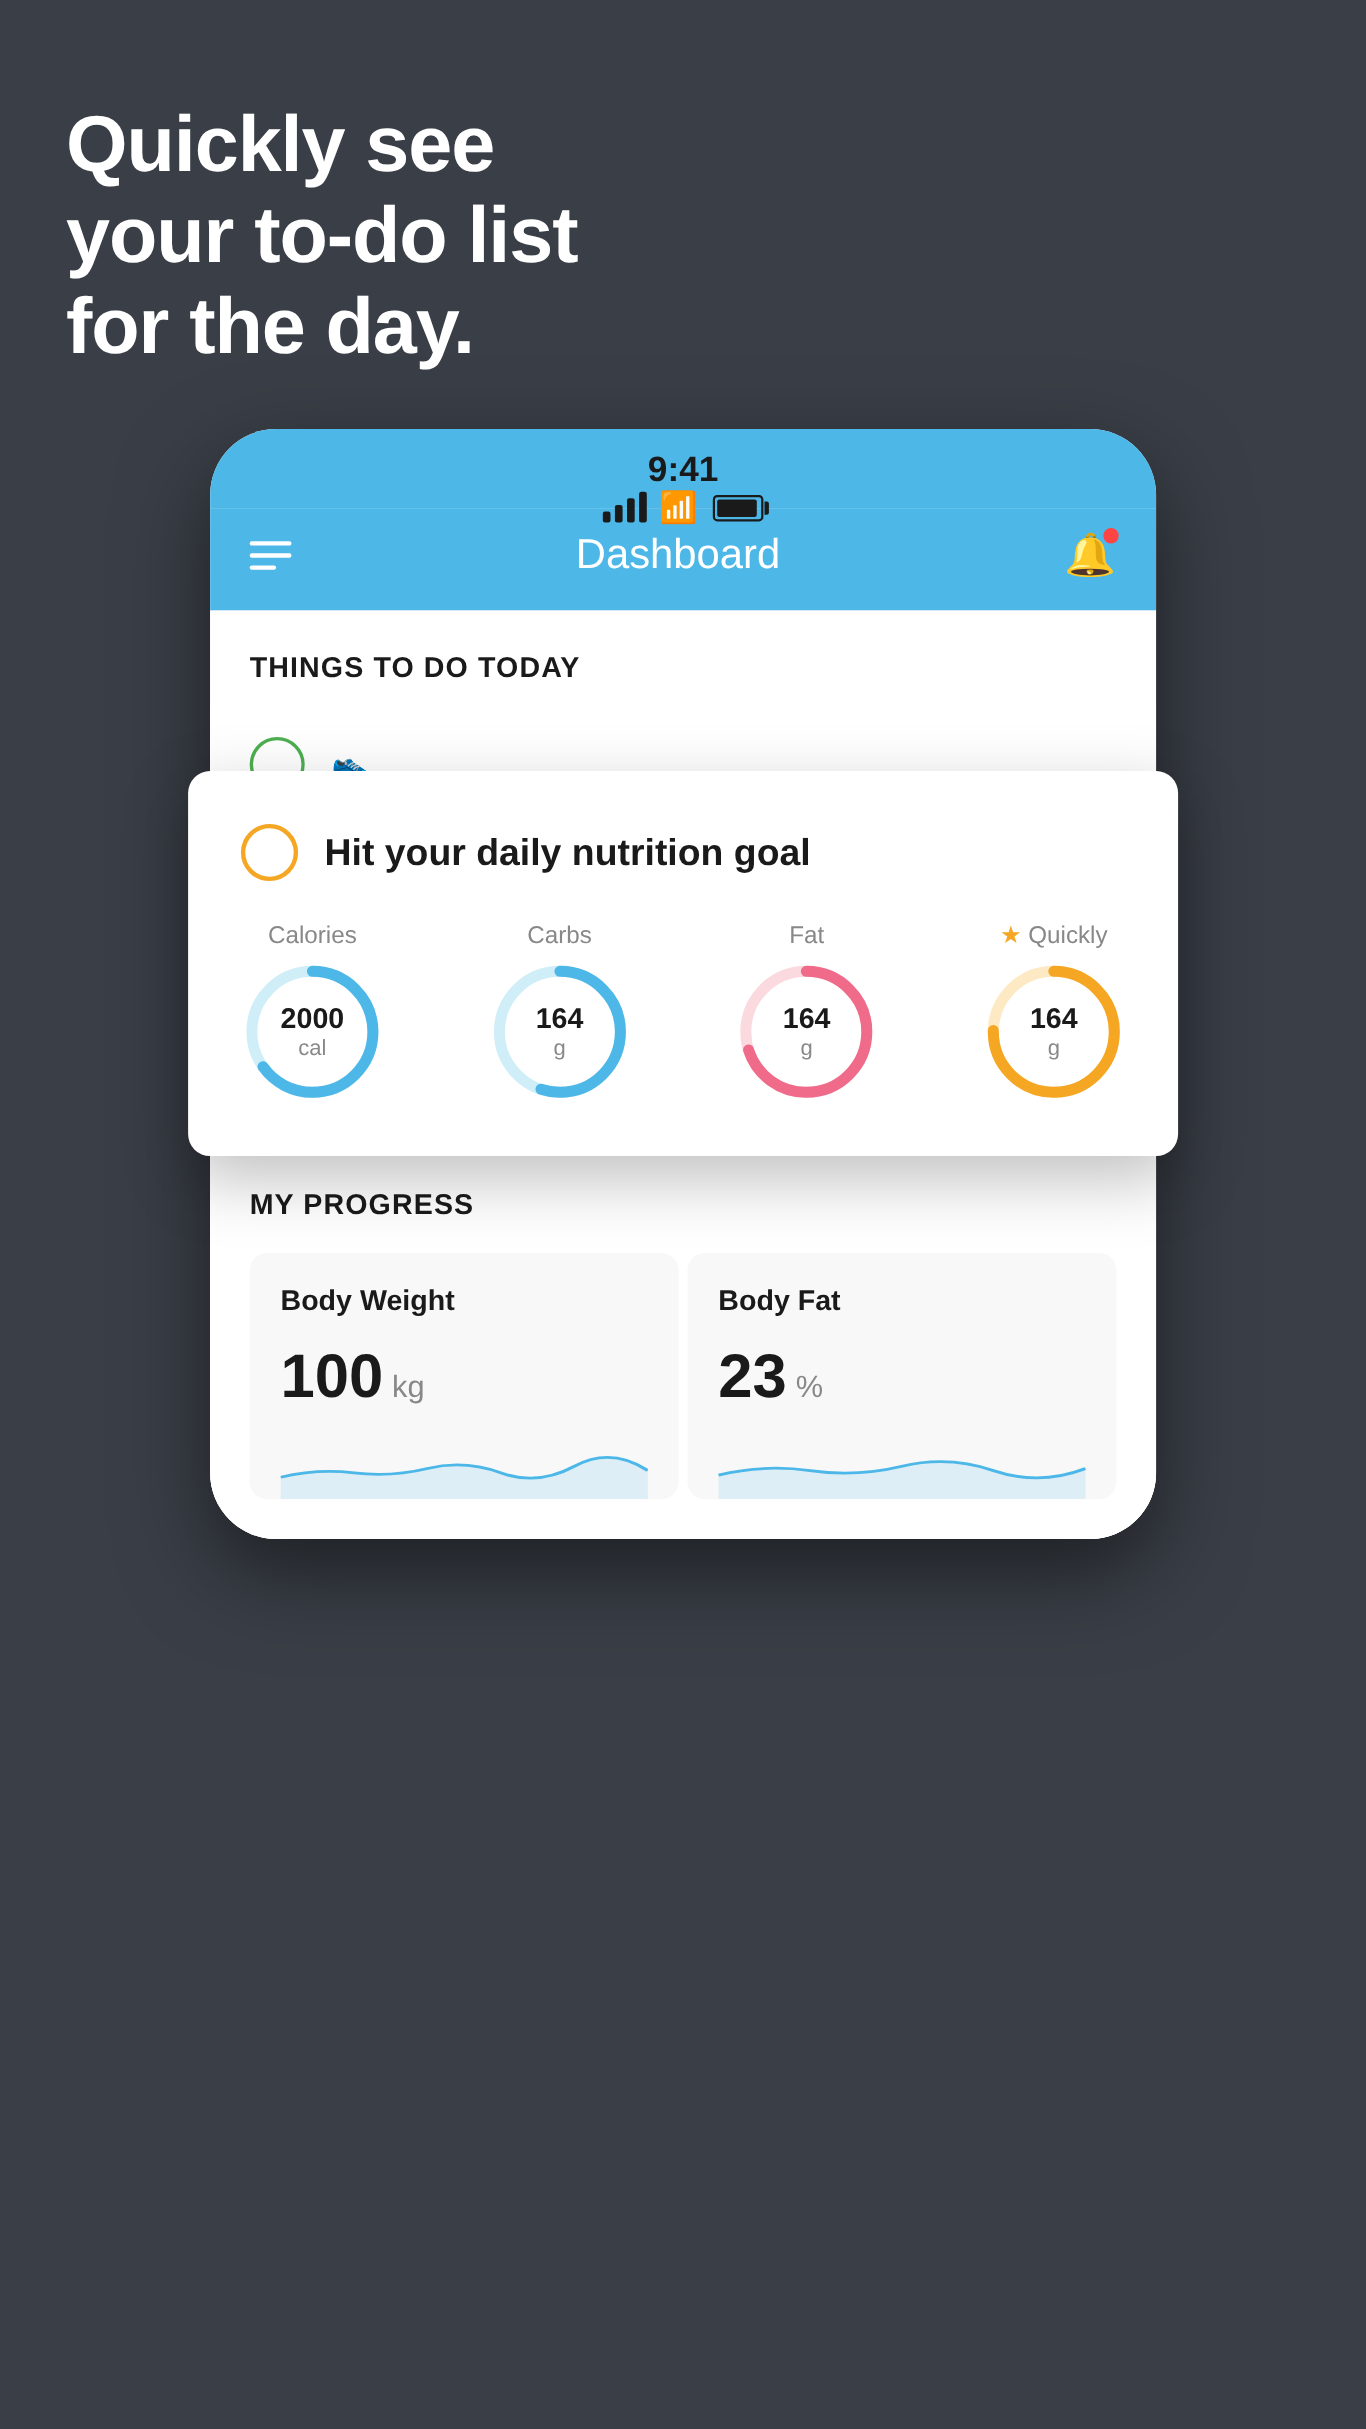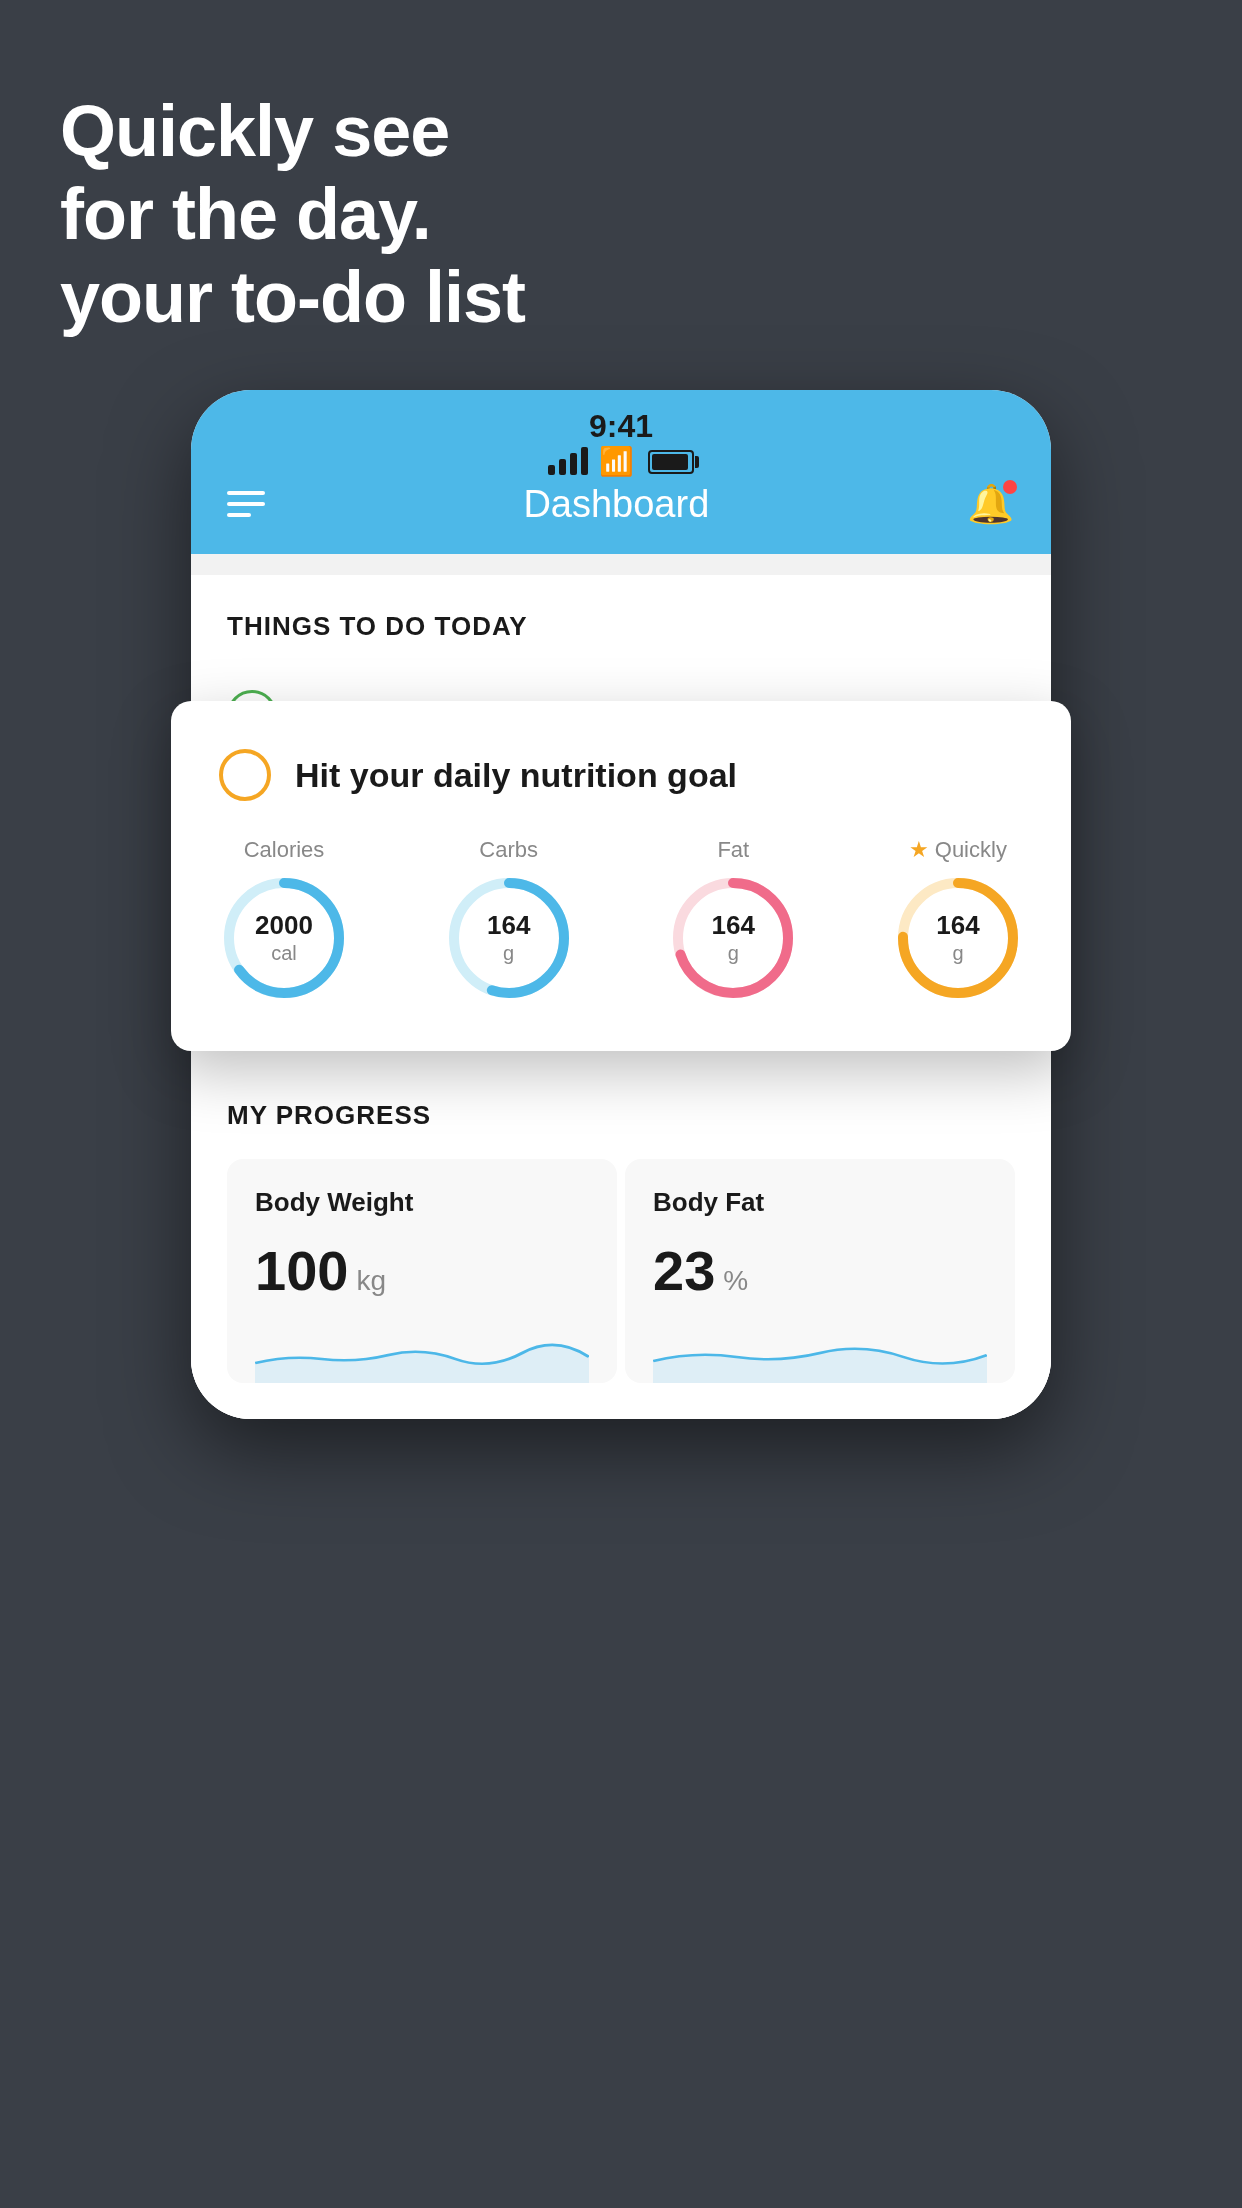--- a/index.html
+++ b/index.html
@@ -161,21 +161,20 @@
       background: #ffffff;
     }
 
     
     .section-header {
       padding: 36px 36px 20px 36px;
       font-size: 26px;
       font-weight: 800;
       color: #1a1a1a;
       letter-spacing: 1px;
-      margin-top: 21px;
     }
 
     
     .floating-card {
       position: absolute;
       top: 701px;
       left: 50%;
       transform: translateX(-50%);
       width: 900px;
       background: #ffffff;
@@ -393,22 +392,22 @@
       display: block;
       width: 100%;
       height: 60px;
     }
   </style>
 </head>
 <body>
 
 <div class="hero-text">
   <div>Quickly see</div>
+  <div>your to-do list</div>
   <div>for the day.</div>
-  <div>your to-do list</div>
 </div>
 
 <div class="phone-container">
 
   <div class="status-bar">
     <span class="status-time">9:41</span>
     <div class="status-icons">
       <div class="signal-bars">
         <div class="signal-bar" style="height:10px;"></div>
         <div class="signal-bar" style="height:16px;"></div>

